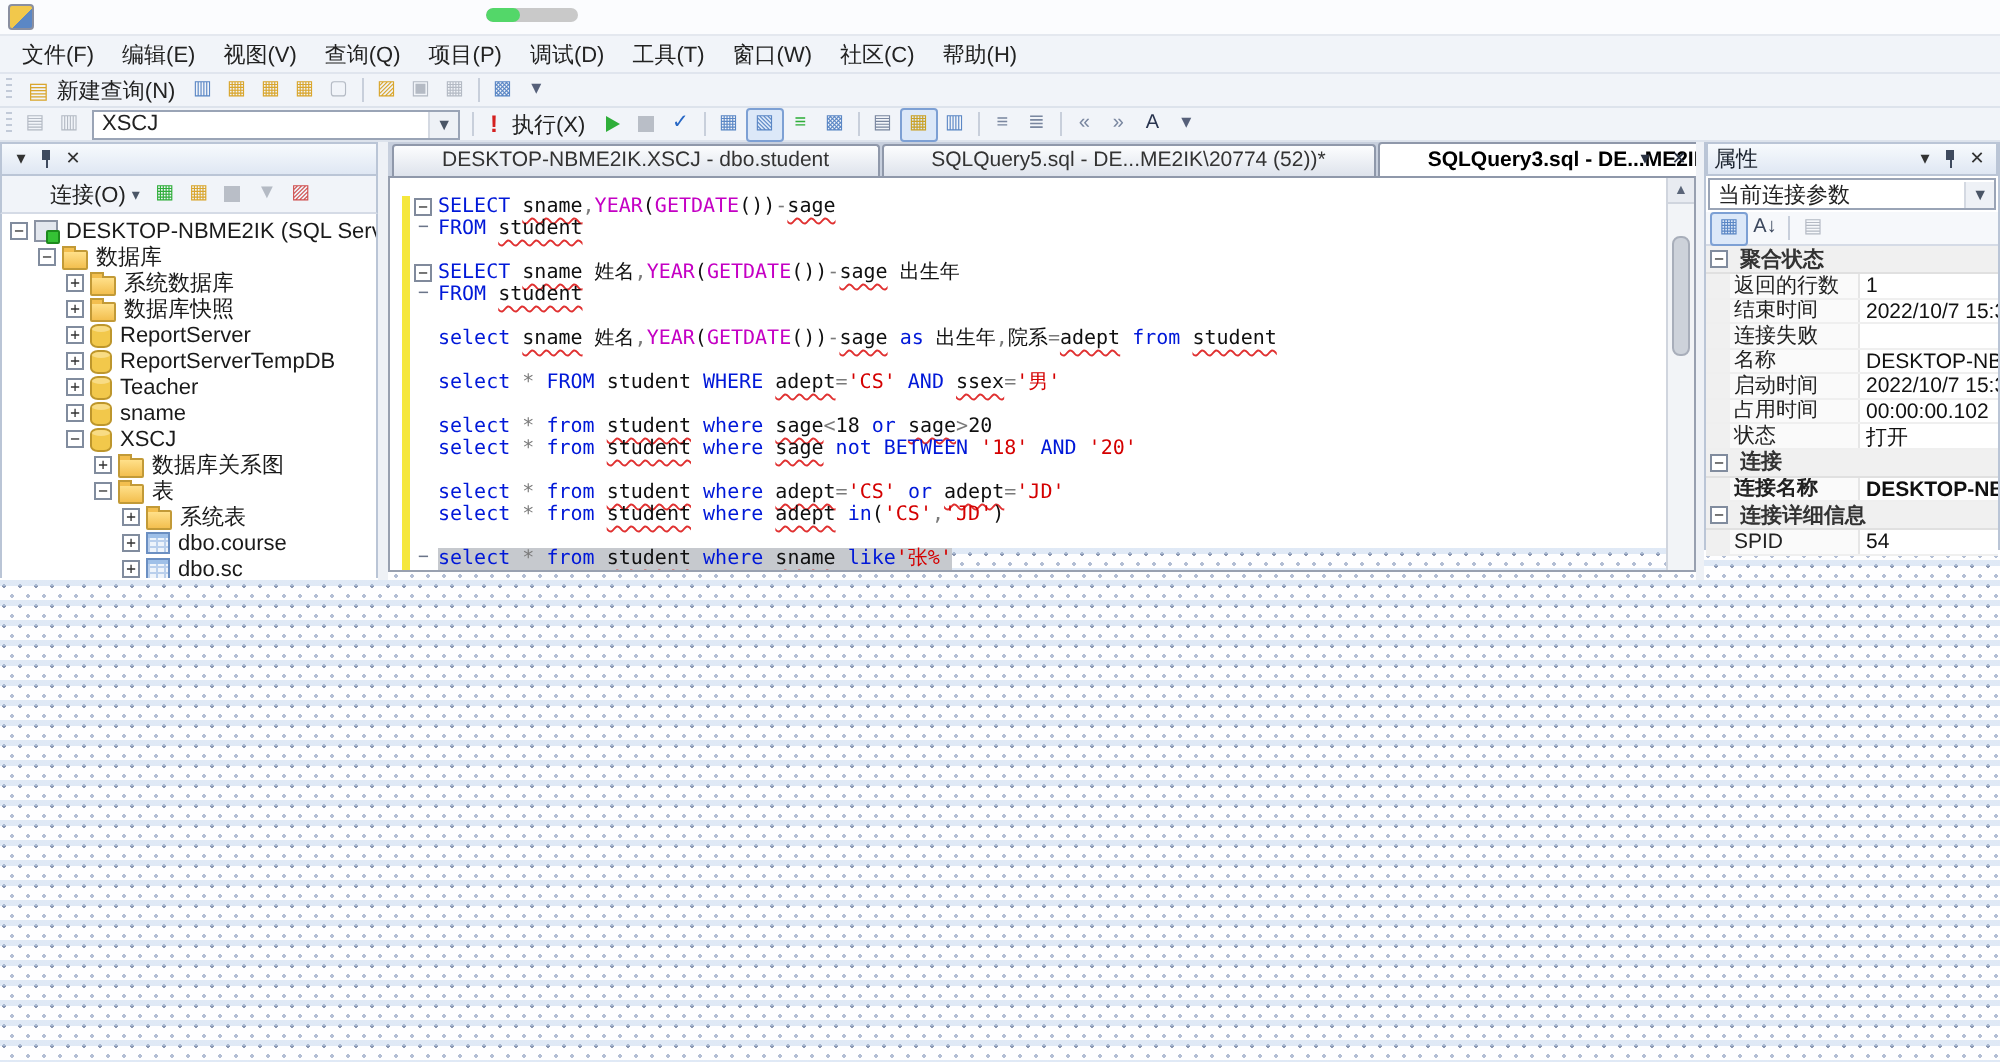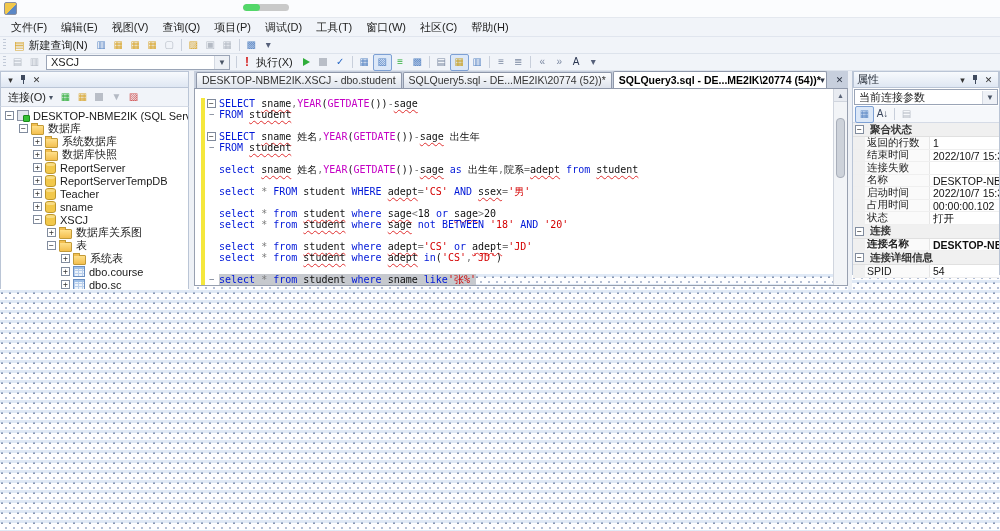--- a/index.html
+++ b/index.html
@@ -53,42 +53,42 @@
   
   .main{position:relative;height:219px}
   .panel-header{height:17px;background:linear-gradient(#f7fafd,#dfe7f3);border:1px solid #bac5d6;display:flex;align-items:center;box-sizing:border-box;padding:0 3px}
   .panel-title{font-size:11px;color:#1c2430;flex:1;white-space:nowrap;overflow:hidden}
   .ph-btn{width:13px;height:13px;display:flex;align-items:center;justify-content:center;font-size:9px;color:#333;flex:none}
   .pin{position:relative;width:9px;height:11px}
   .pin::before{content:"";position:absolute;left:2px;top:1px;width:4px;height:5px;background:#3e4a5e}
   .pin::after{content:"";position:absolute;left:3.5px;top:6px;width:1px;height:4px;background:#3e4a5e}
 
   .oe{position:absolute;left:0;top:0;width:189px;height:219px;background:#fff;box-sizing:border-box}
-  .oe-toolbar{height:18px;background:#f1f4f9;border-bottom:1px solid #d5dbe6;border-left:1px solid #bac5d6;border-right:1px solid #bac5d6;display:flex;align-items:center;padding-left:3px}
+  .oe-toolbar{height:18px;background:#f1f4f9;border-bottom:1px solid #d5dbe6;border-left:1px solid #bac5d6;border-right:1px solid #bac5d6;display:flex;align-items:center;padding-left:20px}
   .oe-connect{font-size:11px;color:#222;display:flex;align-items:center;gap:3px;padding:0 4px}
   .tree{padding-top:2px;border-left:1px solid #bac5d6;border-right:1px solid #bac5d6;height:182px;overflow:hidden;box-sizing:border-box}
   .tree-row{display:flex;align-items:center;height:13px;white-space:nowrap;font-size:11px;color:#1a1a1a}
   .exp{width:9px;height:9px;border:1px solid #818c9e;background:#fff;font:8px/7px "DejaVu Sans Mono",monospace;text-align:center;color:#333;margin-right:3px;flex:none;box-sizing:border-box}
   .ti{display:inline-block;position:relative;margin-right:4px;flex:none}
   .ti-server{width:10px;height:9px;background:#e3e7ee;border:1px solid #8b93a3}
   .ti-server::after{content:"";position:absolute;right:-2px;bottom:-2px;width:5px;height:5px;background:#35c135;border-radius:1px;border:1px solid #1d8a1d}
   .ti-folder{width:11px;height:8px;background:linear-gradient(#ffe08a,#f3bf4f);border:1px solid #c29a37;border-radius:1px;margin-top:2px}
   .ti-folder::before{content:"";position:absolute;top:-3px;left:-1px;width:5px;height:2px;background:#f3bf4f;border:1px solid #c29a37;border-bottom:none}
   .ti-db{width:9px;height:10px;background:#f2c84b;border:1px solid #bd962c;border-radius:4px/3px}
   .ti-db::before{content:"";position:absolute;left:0;top:0;width:9px;height:3px;background:#f8dc85;border-radius:50%}
   .ti-table{width:10px;height:9px;border:1px solid #6b8fc2;background-color:#eef4fb;background-image:linear-gradient(#b9cfec 1px,transparent 1px),linear-gradient(90deg,#b9cfec 1px,transparent 1px);background-size:4px 3px}
   .ti-table::before{content:"";position:absolute;left:0;top:0;width:10px;height:2px;background:#9fc0e8}
 
   .split{position:absolute;top:0;height:219px;background:#eef1f6}
   .splitL{left:189px;width:5px}
   .splitR{left:848px;width:4px}
 
   .editor-region{position:absolute;left:194px;top:0;width:654px;height:219px}
   .tabstrip{height:17px;background:#c7cfdd;display:flex;align-items:flex-end;padding-left:2px;position:relative}
-  .tab{height:15px;line-height:15px;font-size:10.5px;color:#333;background:linear-gradient(#fcfdfe,#dee3ec);border:1px solid #8f98aa;border-bottom:none;border-radius:2px 2px 0 0;padding:0 5px;margin-right:1px;white-space:nowrap}
+  .tab{height:15px;line-height:15px;font-size:10.5px;color:#333;background:linear-gradient(#fcfdfe,#dee3ec);border:1px solid #8f98aa;border-bottom:none;border-radius:2px 2px 0 0;padding:0 24px;margin-right:1px;white-space:nowrap}
   .tab.active{background:#fff;font-weight:bold;color:#000;height:16px;line-height:16px}
   .ts-btns{position:absolute;right:2px;top:2px;display:flex;gap:4px}
   .ts-btn{font-size:9px;color:#2a3242;width:13px;height:13px;display:flex;align-items:center;justify-content:center}
   .editor-content{position:relative;height:198px;background:#fff;border:1px solid #98a0b0;border-top:1px solid #8f98aa;box-sizing:border-box;overflow:hidden}
   .dotted-patch{position:absolute;left:0;right:0;top:185px;bottom:0;z-index:1}
   .margin-sel{position:absolute;left:0;top:0;bottom:0;width:6px;background:#fff;z-index:3}
   .change-bar{position:absolute;left:6px;top:9px;height:187px;width:4px;background:#f5e73c;z-index:4}
   .outline-margin{position:absolute;left:10px;top:0;bottom:0;width:14px;background:#fff;z-index:3}
   .mk-box{position:absolute;left:2px;width:9px;height:9px;border:1px solid #808a9c;background:#fff;font:8px/7px "DejaVu Sans Mono",monospace;text-align:center;color:#333;box-sizing:border-box}
   .mk-dash{position:absolute;left:4px;color:#6b7589;font:9px/9px "DejaVu Sans Mono",monospace}

